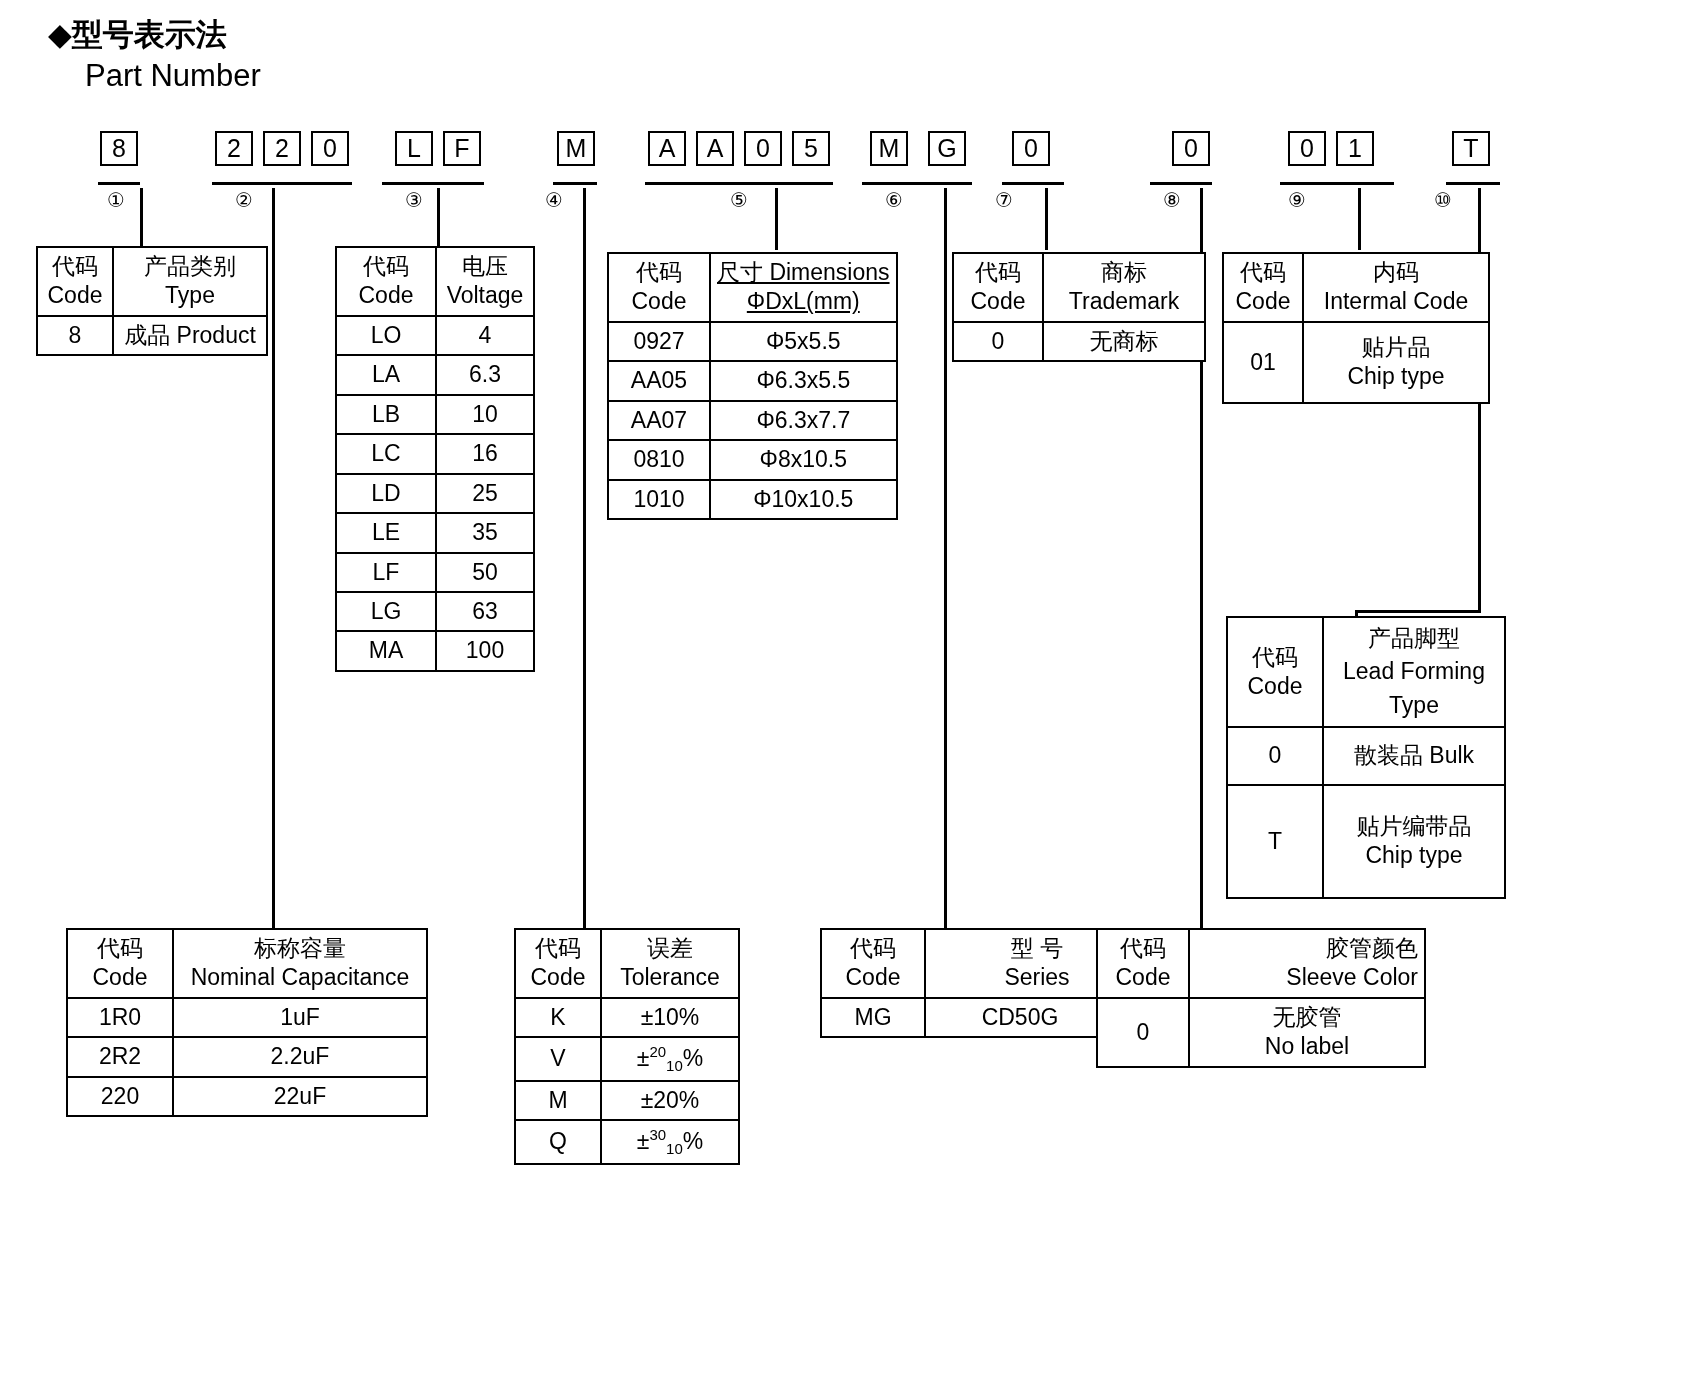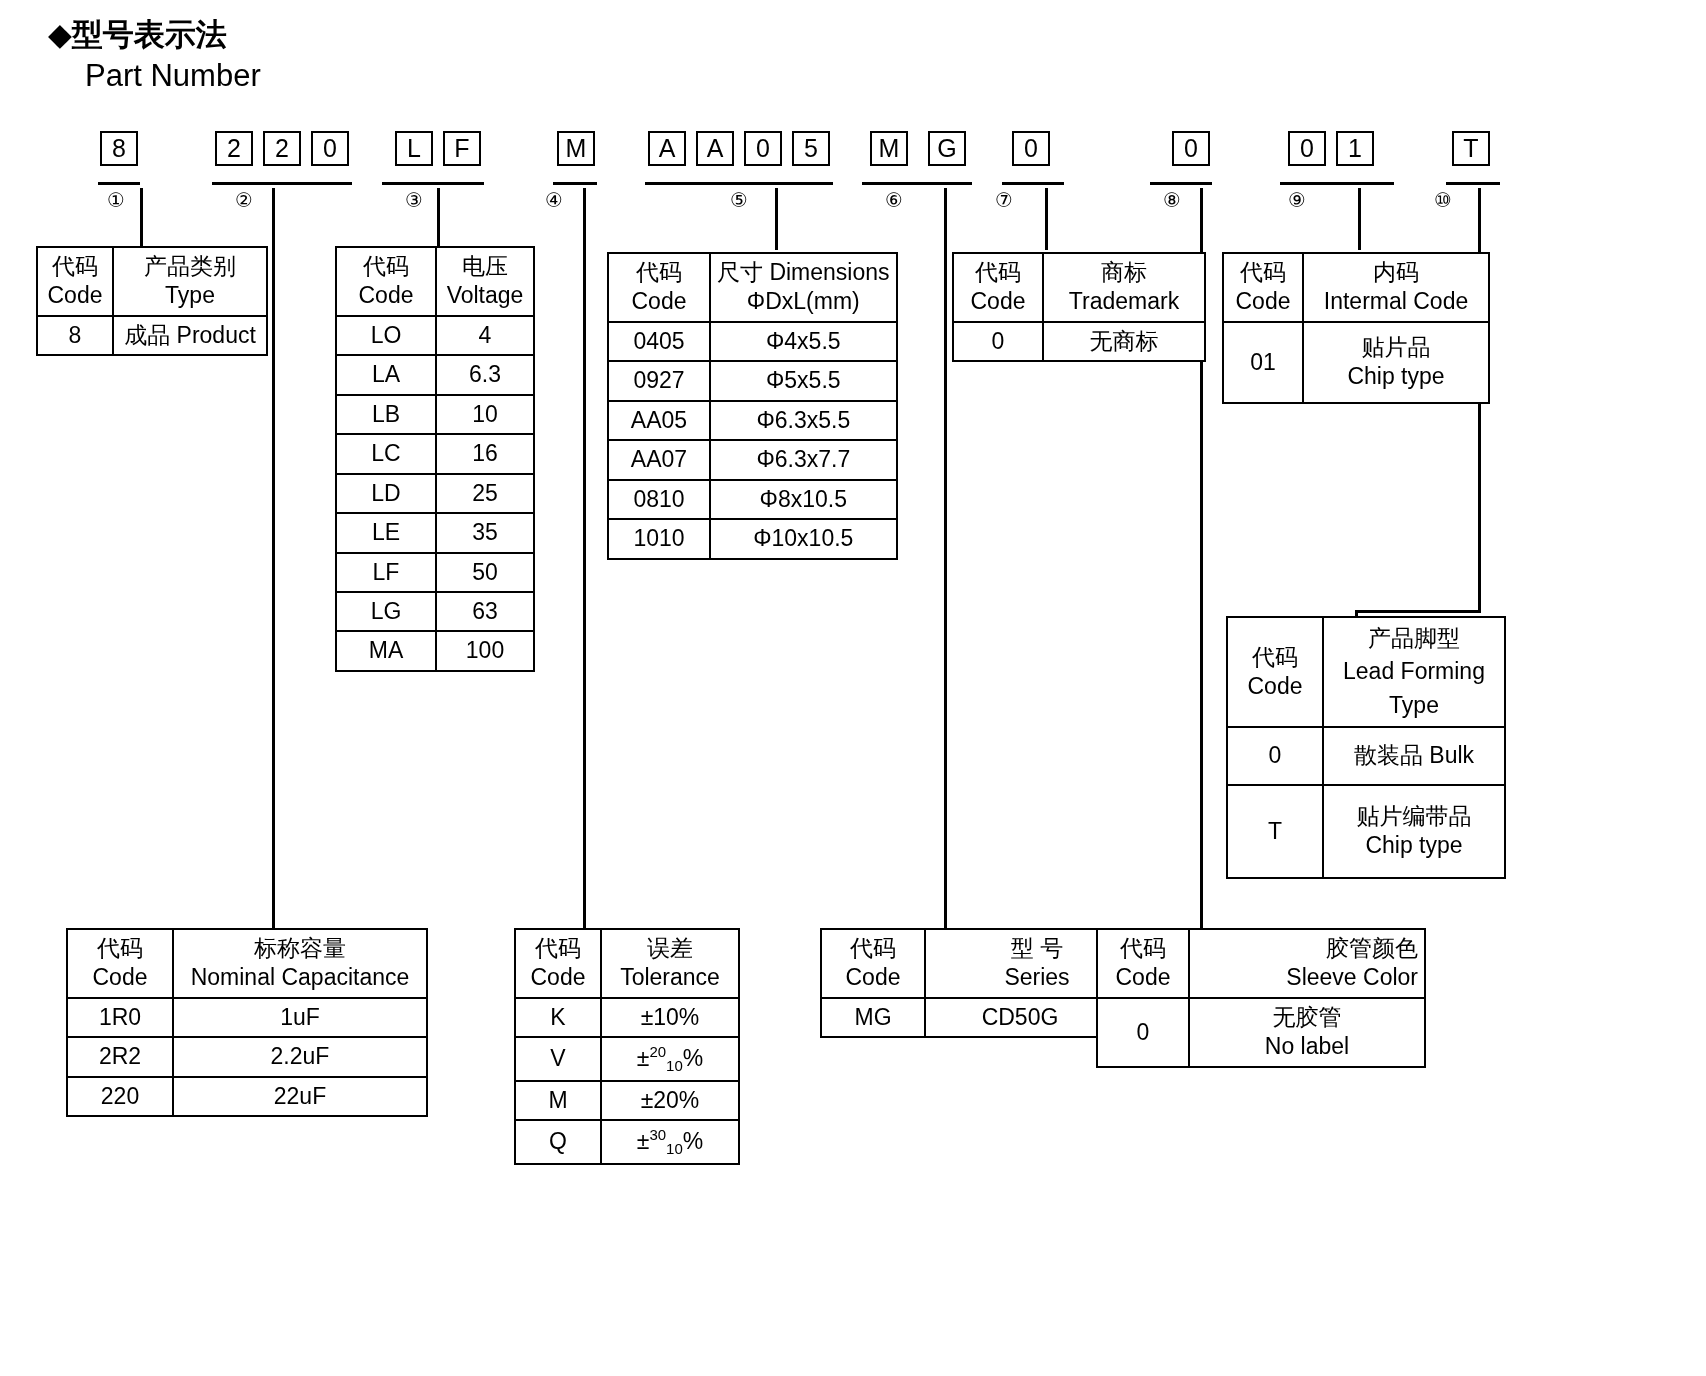--- a/index.html
+++ b/index.html
@@ -192,29 +192,25 @@
 </tbody>
   </table>
 
 <table class="t abs" style="left:607px;top:252px;">
   <tbody>
       <tr>
     <td class="hd two" style="width:88px;">
       <span>代码</span><br>
       <span>Code</span>
     </td>
-    <td class="hd two" style="width:170px;">
+    <td class="hd two" style="width:170px;text-decoration:underline;">
       <span>尺寸 Dimensions</span><br>
       <span>ΦDxL(mm)</span>
     </td>
   </tr>
-  <tr>
-        <td>0405</td>
-        <td>Φ4x5.5</td>
-      </tr>
   <tr>
         <td>0927</td>
         <td>Φ5x5.5</td>
       </tr>
   <tr>
         <td>AA05</td>
         <td>Φ6.3x5.5</td>
       </tr>
   <tr>
         <td>AA07</td>
@@ -284,21 +280,21 @@
       <span>Lead Forming</span><br>
       <span>Type</span>
     </td>
   </tr>
   <tr>
     <td style="height:48px;">0</td>
     <td>散装品 Bulk</td>
   </tr>
   <tr>
     <td>T</td>
-    <td class="two" style="padding:16px 6px;">
+    <td class="two" style="padding:26px 6px;">
       <span>贴片编带品</span><br>
       <span>Chip type</span>
     </td>
   </tr>
 </tbody>
   </table>
 
 <table class="t abs" style="left:66px;top:928px;">
   <tbody>
       <tr>

